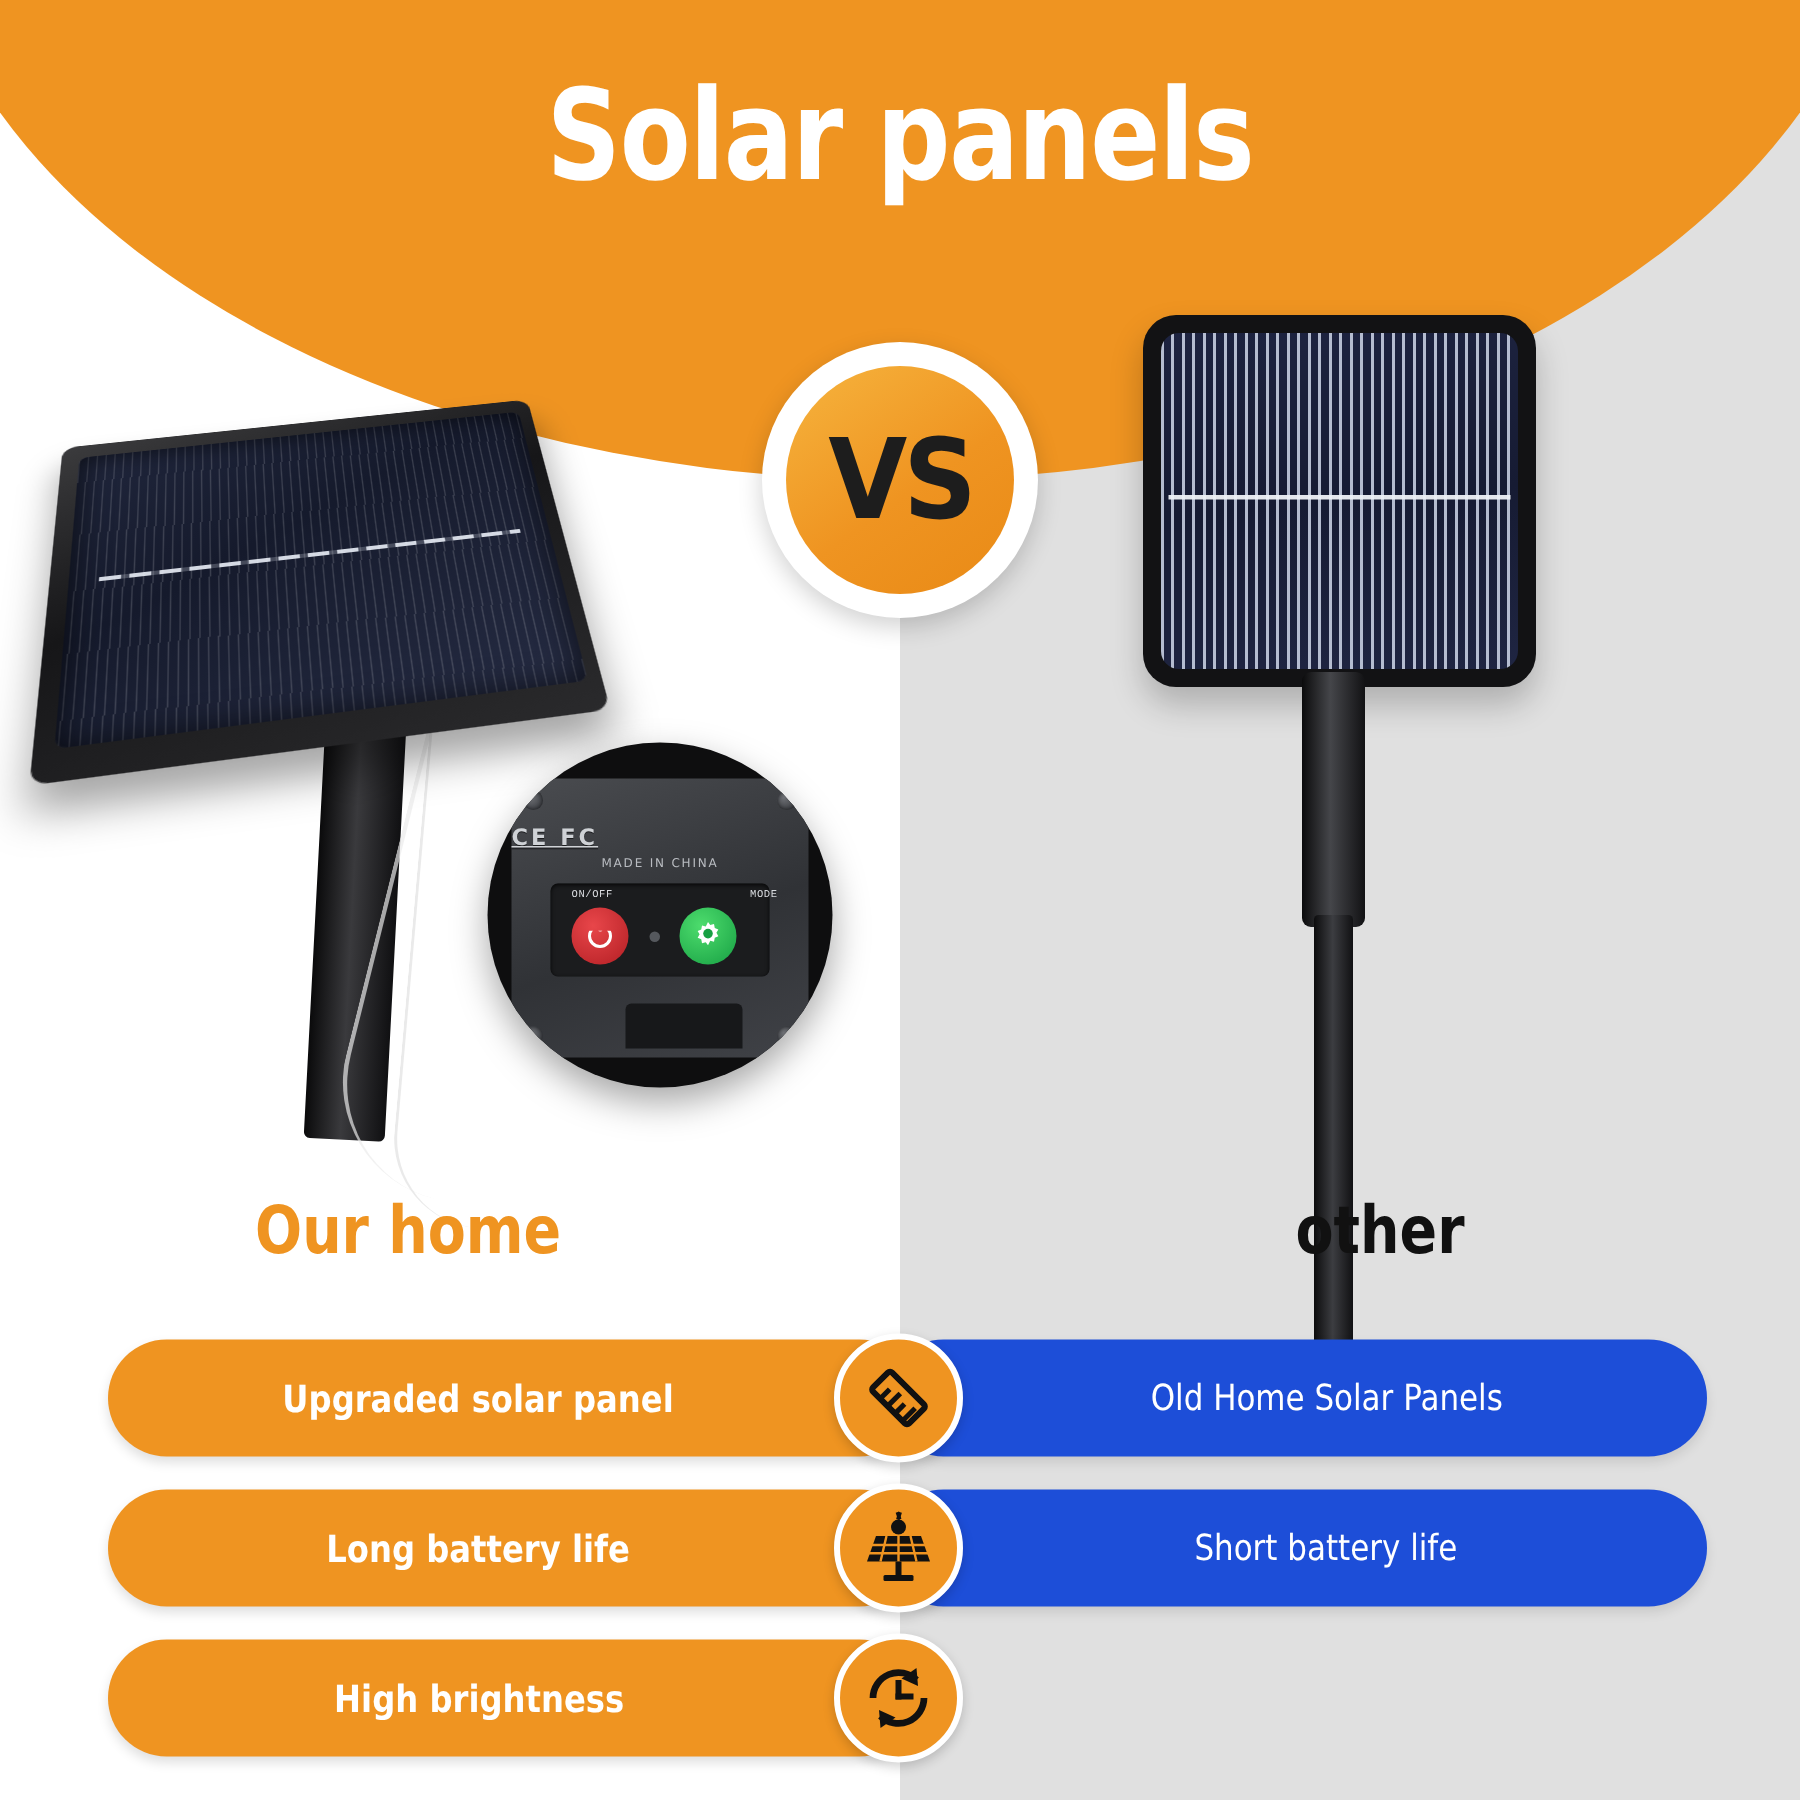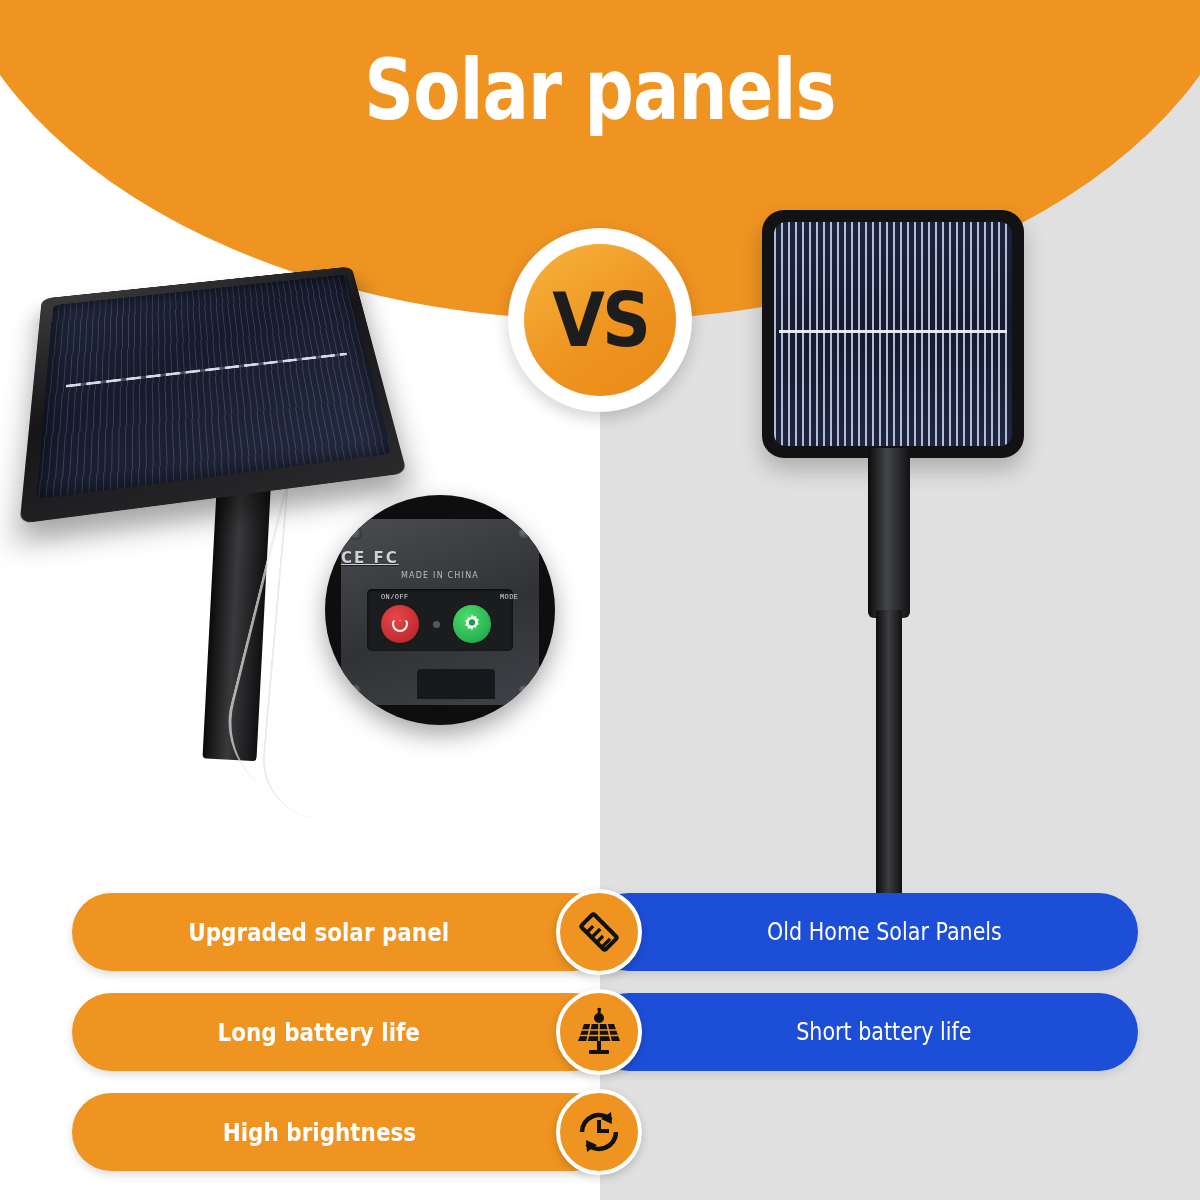--- a/index.html
+++ b/index.html
@@ -325,20 +325,24 @@
       <div class="rp-stake"></div>
     </div>
   </div>
 
   <div class="vs-badge">
     <div class="vs-inner">
       <span class="vs-text">VS</span>
     </div>
   </div>
 
+  <div class="brand-row">
+    <div class="brand-ours">Our home</div>
+    <div class="brand-other">other</div>
+  </div>
 
   <div class="rows">
 
     <div class="cmp-row">
       <div class="pill-left">
         <span>Upgraded solar panel</span>
       </div>
       <div class="pill-right">
         <span>Old Home Solar Panels</span>
       </div>

